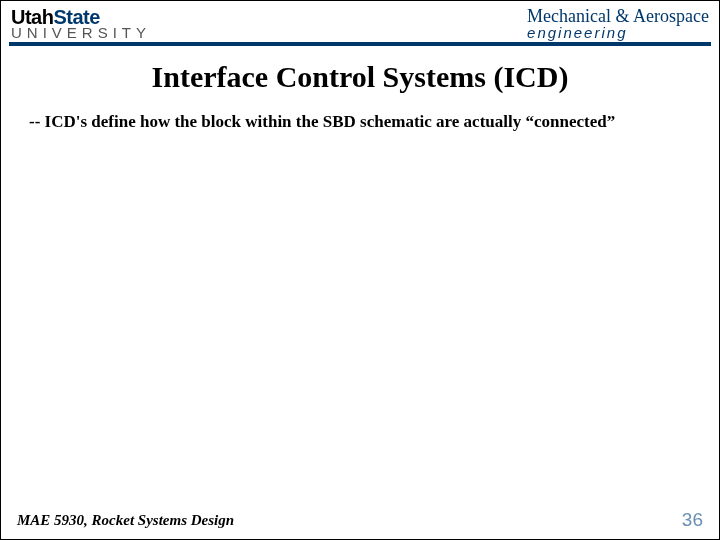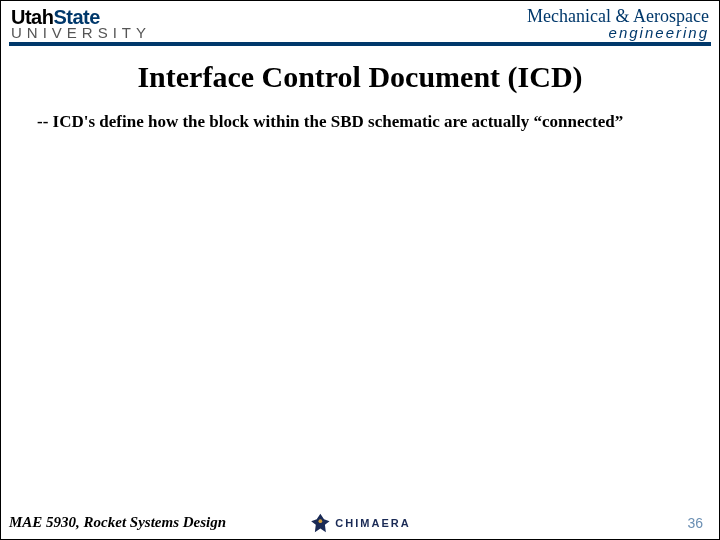--- a/index.html
+++ b/index.html
@@ -39,21 +39,20 @@
     color: #00386b;
   }
   .usu-univ {
     font-family: Liberation Sans, sans-serif;
     font-size: 15px;
     letter-spacing: 5px;
     color: #555;
     margin-top: -2px;
   }
   .mae-logo {
-    text-align: right;
     font-family: "Brush Script MT", cursive;
     color: #00386b;
     font-size: 18px;
     line-height: 1;
   }
   .mae-sub {
     font-family: Liberation Sans, sans-serif;
     font-size: 15px;
     letter-spacing: 2px;
     color: #00386b;
@@ -65,33 +64,33 @@
     margin: 0 8px;
   }
   .title {
     text-align: center;
     font-size: 30px;
     font-weight: 700;
     margin: 14px 0 18px 0;
     font-family: "Times New Roman", Times, serif;
   }
   .body {
-    padding: 0 36px;
+    padding: 0 28px;
   }
   .para {
     font-size: 17px;
     font-weight: 700;
     font-family: "Times New Roman", Times, serif;
     line-height: 1.22;
     margin-bottom: 22px;
   }
   .footer {
     position: absolute;
     bottom: 8px;
-    left: 0;
+    left: 8px;
     right: 0;
     display: flex;
     align-items: center;
     justify-content: space-between;
     padding: 0 16px 0 8px;
   }
   .footer-left {
     font-family: "Times New Roman", Times, serif;
     font-style: italic;
     font-weight: 700;
@@ -111,21 +110,21 @@
   }
   .chimaera-text {
     font-family: Arial, sans-serif;
     font-size: 11px;
     letter-spacing: 2px;
     color: #1a2a55;
     font-weight: 600;
   }
   .page-num {
     font-family: Arial, sans-serif;
-    font-size: 14px;
+    font-size: 19px;
     color: #6b8fb3;
   }
 </style>
 </head>
 <body>
 
 <div class="slide">
 
   <div class="header">
     <div class="usu-logo">
@@ -135,31 +134,24 @@
       <div class="usu-univ">UNIVERSITY</div>
     </div>
     <div class="mae-logo">
       <div>Mechanical &amp; Aerospace</div>
       <div class="mae-sub">engineering</div>
     </div>
   </div>
 
   <div class="rule"></div>
 
-  <div class="title">Interface Control Document (ICD)</div>
+  <div class="title">Interface Control Systems (ICD)</div>
 
   <div class="body">
     <div class="para">-- ICD's define how the block within the SBD schematic are actually “connected”</div>
   </div>
 
   <div class="footer">
     <div class="footer-left">MAE 5930, Rocket Systems Design</div>
-    <div class="footer-center">
-      <svg class="chimaera-icon" viewBox="0 0 24 24">
-        <path fill="#1a2a55" d="M12 2 L16 8 L22 10 L17 14 L18 22 L12 18 L6 22 L7 14 L2 10 L8 8 Z"></path>
-        <circle cx="12" cy="10" r="2" fill="#d4a03a"></circle>
-      </svg>
-      <span class="chimaera-text">CHIMAERA</span>
-    </div>
     <div class="page-num">36</div>
   </div>
 
 </div>
 
 </body></html>

